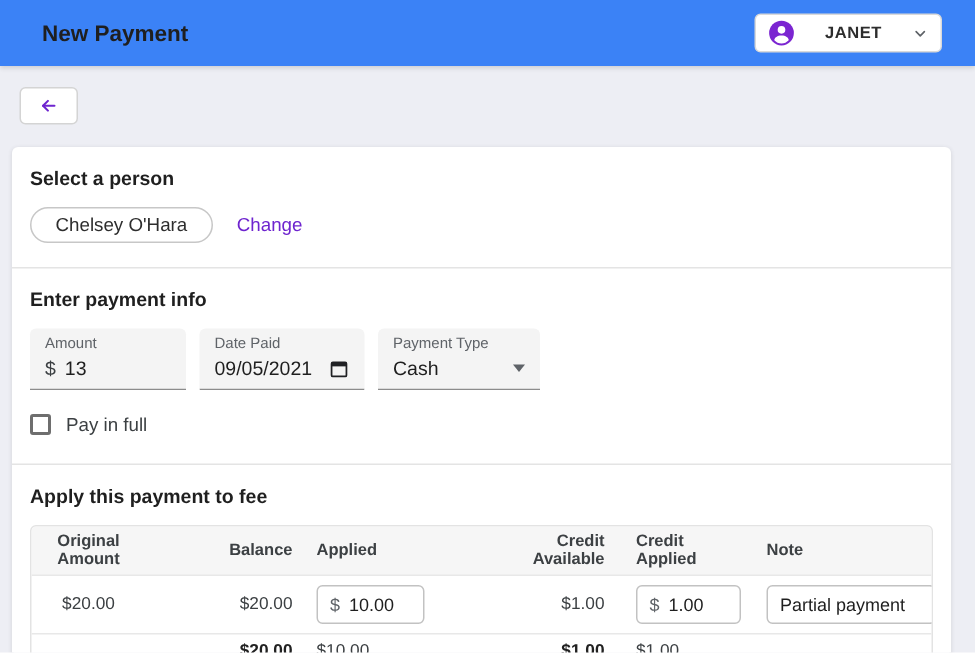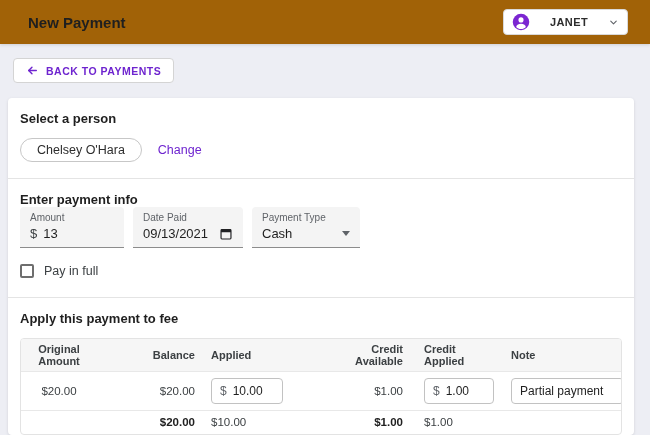--- a/index.html
+++ b/index.html
@@ -5,21 +5,21 @@
   * { box-sizing: border-box; margin: 0; padding: 0; }
   html,body { width: 650px; height: 435px; overflow: hidden; }
   body {
     font-family: "Liberation Sans", "DejaVu Sans", sans-serif;
     background: var(--page-bg, #edeef4);
     color: #212121;
     font-size: 13px;
   }
   
   .topbar {
-    height: 44px; background: #a16207;
+    height: 44px; background: #3b82f6;
     display: flex; align-items: center; justify-content: space-between;
     padding: 0 22px 0 28px;
     box-shadow: 0 1px 3px rgba(60,64,67,.18);
     position: relative; z-index: 2;
   }
   .topbar h1 { font-size: 15px; font-weight: bold; color: #1f1f1f; }
   .user-btn {
     display: inline-flex; align-items: center; gap: 20px;
     background: #fff; border: 1px solid #d9d9d9; border-radius: 4px;
     padding: 3px 8px; height: 26px; cursor: pointer;
@@ -45,21 +45,21 @@
   .sec h2 { font-size: 13px; font-weight: bold; color: #1f1f1f; }
   
   .person-row { display: flex; align-items: center; gap: 16px; margin-top: 12px; }
   .chip {
     display: inline-flex; align-items: center;
     border: 1px solid #c7c7c7; border-radius: 14px;
     padding: 4px 16px; font-size: 12.5px; color: #2d2d2d; background: #fff;
   }
   .change-link { font-size: 12.5px; font-weight: 500; color: var(--accent, #6e24cf); cursor: pointer; text-decoration: none; }
   
-  .fields { display: flex; gap: 9px; margin-top: 0; }
+  .fields { display: flex; gap: 9px; margin-top: 12px; }
   .field {
     background: #f4f4f4; border-bottom: 1px solid #8c8c8c;
     border-radius: 4px 4px 0 0; padding: 5px 10px 5px; cursor: text;
   }
   .field .flabel { display: block; font-size: 10px; color: #5f6368; line-height: 12px; }
   .field .fval {
     display: flex; align-items: center; font-size: 13px; color: #1f1f1f; line-height: 17px; margin-top: 1px;
   }
   .field .pfx { color: #3c4043; margin-right: 6px; }
   .f-amount { width: 104px; }
@@ -140,21 +140,20 @@
 
 <div class="page">
 
   <button class="back-btn">
     <span style="display:inline-flex;">
       <svg width="13" height="13" viewBox="0 0 24 24" fill="none" stroke="#6e24cf" stroke-width="2.6" stroke-linecap="round" stroke-linejoin="round">
         <path d="M19 12H5"></path>
           <path d="M11 18l-6-6 6-6"></path>
       </svg>
     </span>
-    <span class="blabel">BACK TO PAYMENTS</span>
   </button>
 
   <div class="card">
 
     <section class="sec">
       <h2>Select a person</h2>
       <div class="person-row">
         <span class="chip">Chelsey O'Hara</span>
         <a class="change-link">Change</a>
       </div>
@@ -168,21 +167,21 @@
           <span class="flabel">Amount</span>
           <span class="fval">
             <span class="pfx">$</span>
             <span>13</span>
           </span>
         </div>
 
         <div class="field f-date">
           <span class="flabel">Date Paid</span>
           <span class="fval">
-            <span>09/13/2021</span>
+            <span>09/05/2021</span>
             <span style="display:inline-flex;">
               <svg width="14" height="14" viewBox="0 0 24 24">
                 <rect x="3.5" y="4.5" width="17" height="16" rx="1.5" fill="none" stroke="#202124" stroke-width="2"></rect>
                 <rect x="3.5" y="4.5" width="17" height="4.5" fill="#202124"></rect>
               </svg>
             </span>
           </span>
         </div>
 
         <div class="field f-type">

